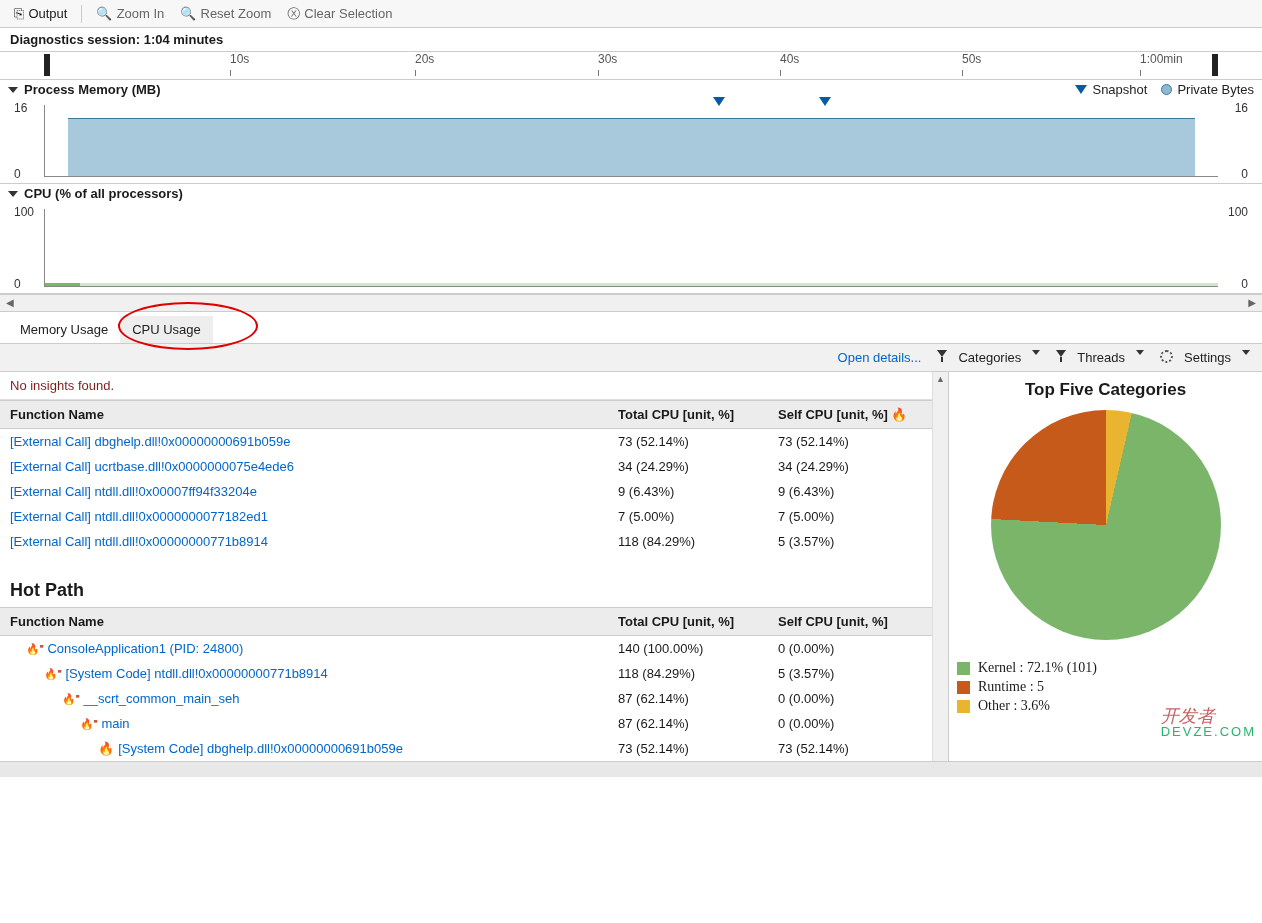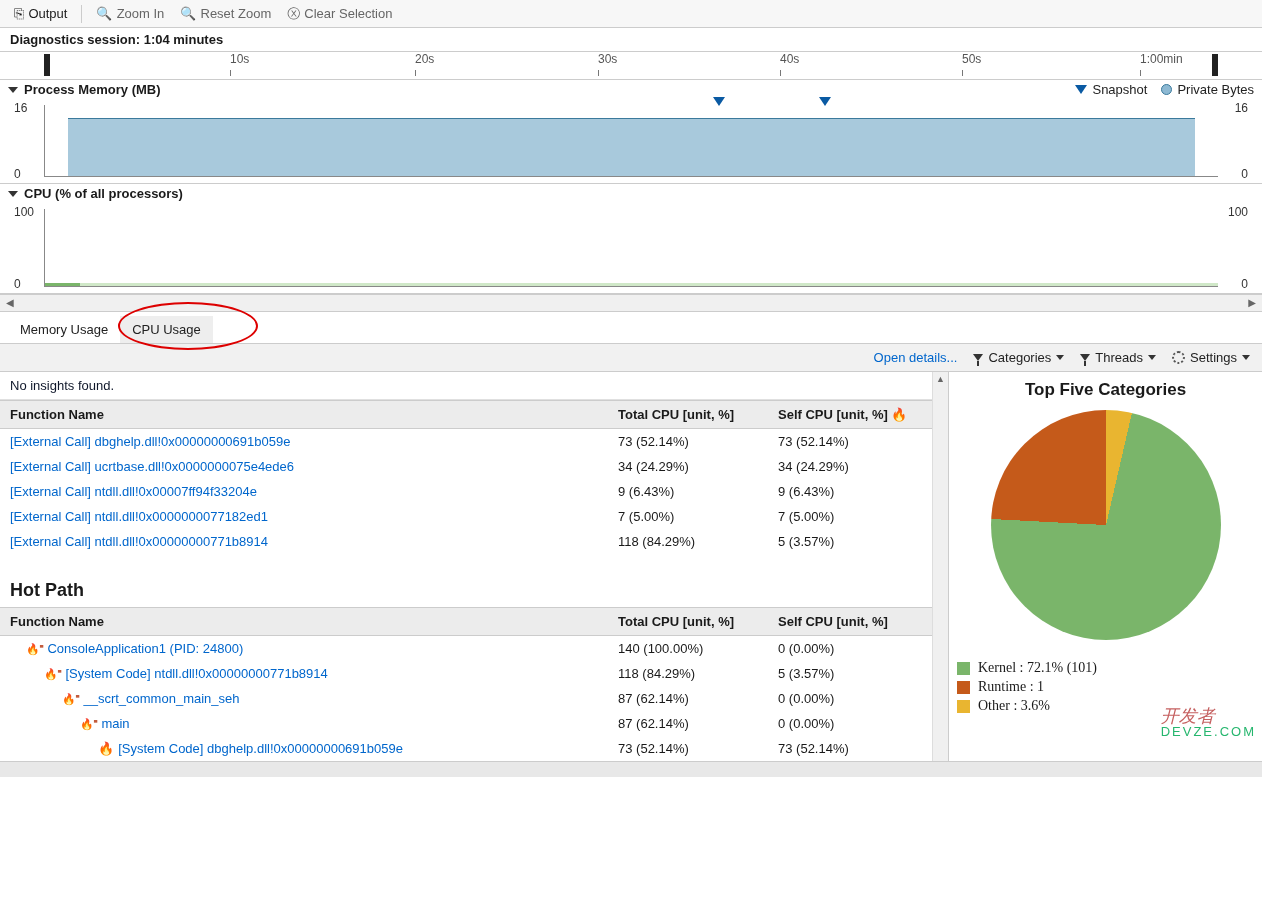--- a/index.html
+++ b/index.html
@@ -31,29 +31,29 @@
 .snap-mark { position:absolute; top:-2px; }
 .hscroll { height: 18px; border-top: 1px solid #ccc; border-bottom: 1px solid #ccc; background: #f0f0f0; position: relative; }
 .hscroll .arrow-l, .hscroll .arrow-r { position:absolute; top:2px; font-size:10px; color:#666; }
 .hscroll .arrow-l { left:6px; } .hscroll .arrow-r { right:6px; }
 .tabs { display: flex; border-bottom: 1px solid #ccc; background: #fff; padding: 4px 8px 0; position: relative; }
 .tab { padding: 6px 12px; cursor: default; color: #222; }
 .tab.selected { background: #eee; }
 .red-circle { position:absolute; left:118px; top:-10px; width:140px; height:48px; border:2px solid #d00; border-radius:50%; pointer-events:none; }
 .toolbar2 { display:flex; justify-content:flex-end; align-items:center; gap:16px; padding:6px 12px; background:#f1f1f1; border-bottom:1px solid #ccc; }
 .toolbar2 .link { color:#0066cc; cursor:pointer; }
-.toolbar2 .dd { display:flex; align-items:center; gap:5px; color:#222; cursor:default; }
+.toolbar2 .dd { display:flex; gap:11px; color:#222; cursor:default; }
 .filter-icon { display:inline-block; width:0;height:0;border-left:5px solid transparent;border-right:5px solid transparent;border-top:7px solid #333; position:relative; }
 .filter-icon::after { content:""; position:absolute; left:-1px; top:0; width:2px; height:5px; background:#333; }
 .gear-icon { width:13px;height:13px;border-radius:50%;border:2px dotted #555;display:inline-block; }
 .caret { display:inline-block;width:0;height:0;border-left:4px solid transparent;border-right:4px solid transparent;border-top:5px solid #333; }
 .content { display:flex; }
 .main-col { flex: 1; min-width: 0; position: relative; }
 .side-col { width: 314px; border-left: 1px solid #ccc; padding: 8px; }
-.insights { padding: 6px 10px; border-bottom: 1px solid #e0e0e0; color: #0f172a; }
+.insights { padding: 6px 10px; border-bottom: 1px solid #e0e0e0; color: #7f1d1d; }
 .sect-title { padding: 6px 10px; font-size: 18px; font-weight: 700; }
 .tbl { width: 100%; border-collapse: collapse; }
 .tbl th { text-align: left; padding: 6px 10px; background: #ececec; font-weight:700; border-top:1px solid #ccc; border-bottom:1px solid #ccc; }
 .tbl td { padding: 5px 10px; }
 .tbl .fn-link { color: #0066cc; cursor: pointer; }
 .col-total { width: 160px; }
 .col-self { width: 180px; }
 .flame-icon { color:#d04a00; font-size:13px; margin-right:4px; }
 .flame2 { color:#b02a00; font-weight:700; margin-right:4px; font-size:11px; }
 .indent-1 { padding-left: 26px !important; }
@@ -273,21 +273,21 @@
     <div class="pie-wrap">
         <div class="pie"></div>
       </div>
     <div class="pie-legend" id="pie-leg">
         <div>
           <span class="sw" style="background:#7ab56a"></span>
           <span>Kernel : 72.1% (101)</span>
         </div>
         <div>
           <span class="sw" style="background:#c55a1a"></span>
-          <span>Runtime : 1</span>
+          <span>Runtime : 5</span>
         </div>
         <div>
           <span class="sw" style="background:#e9b530"></span>
           <span>Other : 3.6%</span>
         </div>
       </div>
     <div class="watermark">
       <span>开发者</span>
       <span class="sub">DEVZE.COM</span>
     </div>

